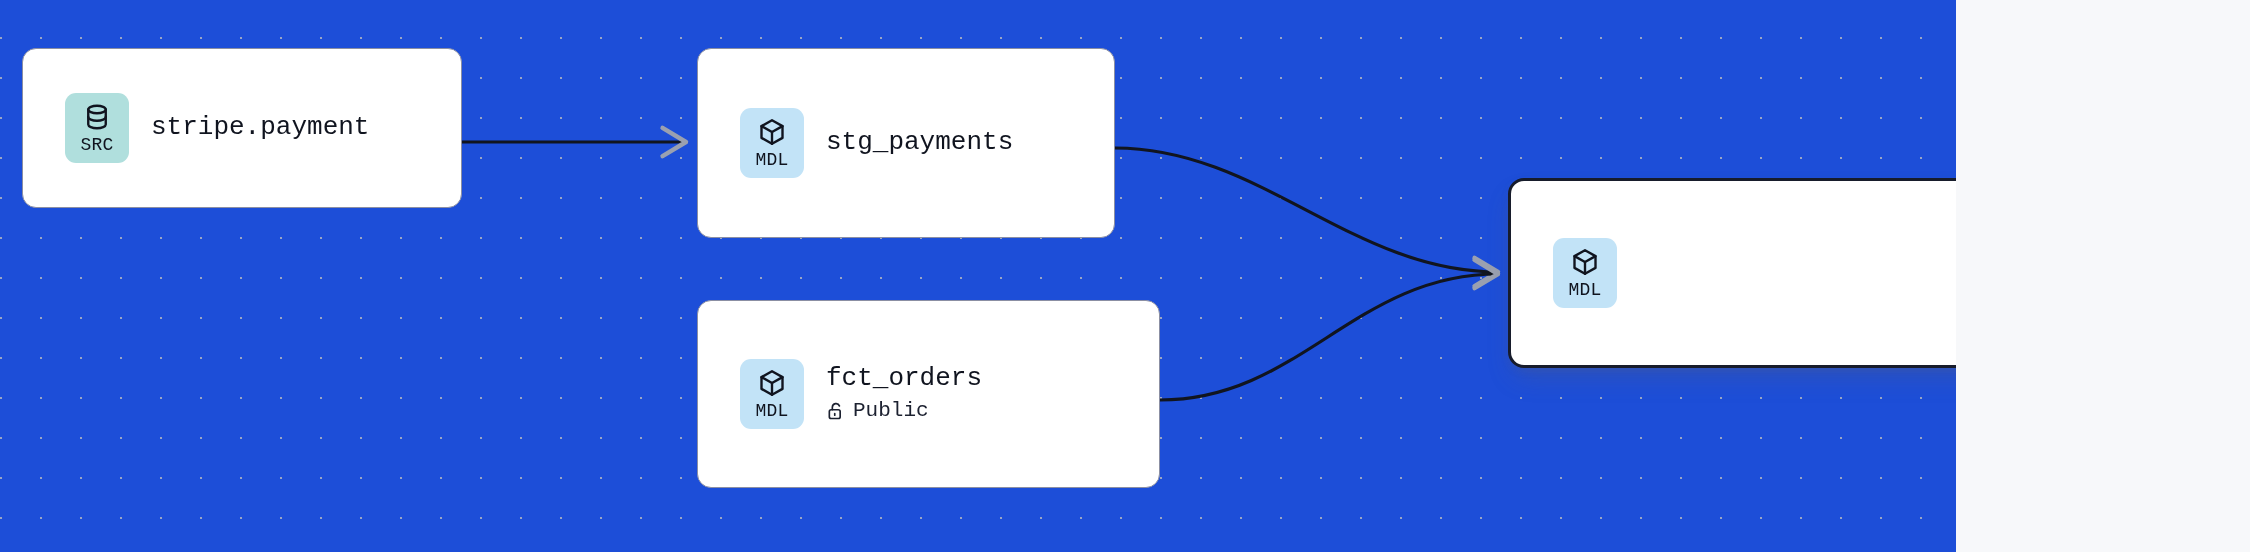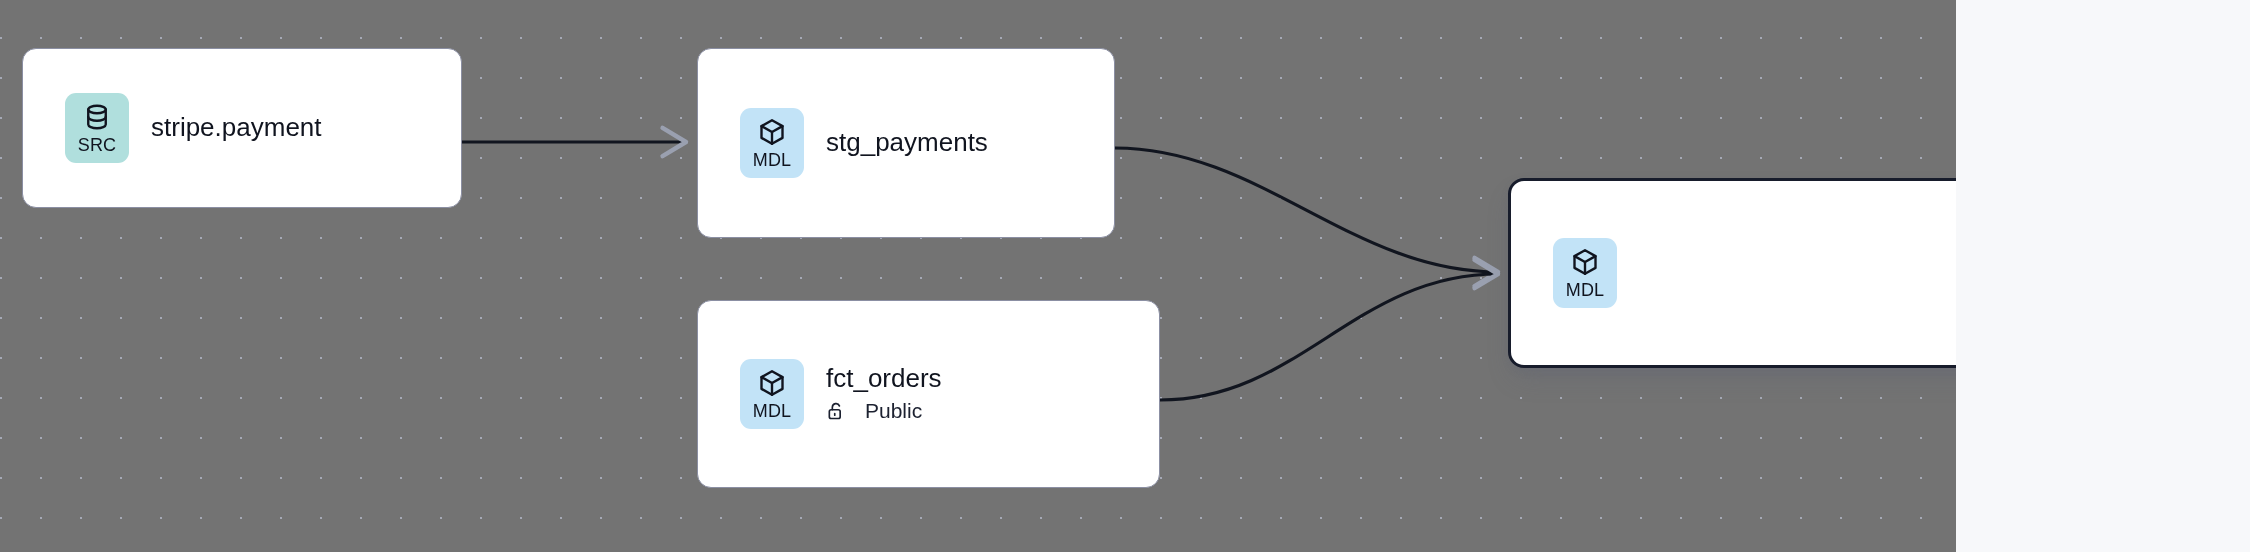--- a/index.html
+++ b/index.html
@@ -6,22 +6,22 @@
   html, body {
     margin: 0;
     padding: 0;
     background: #f7f8fa;
   }
   #canvas-root {
     position: relative;
     width: 1956px;
     height: 552px;
     overflow: hidden;
-    background-color: #737373;
-    font-family: Liberation Sans, sans-serif;
+    background-color: #1d4ed8;
+    font-family: Liberation Mono, monospace;
   }
   
   #grid-background {
     position: absolute;
     inset: 0;
     background-image: radial-gradient(circle, #aeb3c2 1.3px, rgba(0,0,0,0) 1.4px);
     background-size: 40px 40px;
     background-position: 21px 18px;
     opacity: 0.85;
     pointer-events: none;
@@ -80,21 +80,21 @@
   }
   .node-title {
     font-size: 26px;
     line-height: 1.15;
     color: #10141f;
     white-space: nowrap;
   }
   .node-subrow {
     display: flex;
     align-items: center;
-    gap: 19px;
+    gap: 7px;
   }
   .node-subrow svg { display: block; flex: 0 0 auto; }
   .node-sublabel {
     font-size: 21px;
     line-height: 1.15;
     color: #1c2130;
     white-space: nowrap;
   }
 </style>
 </head>

